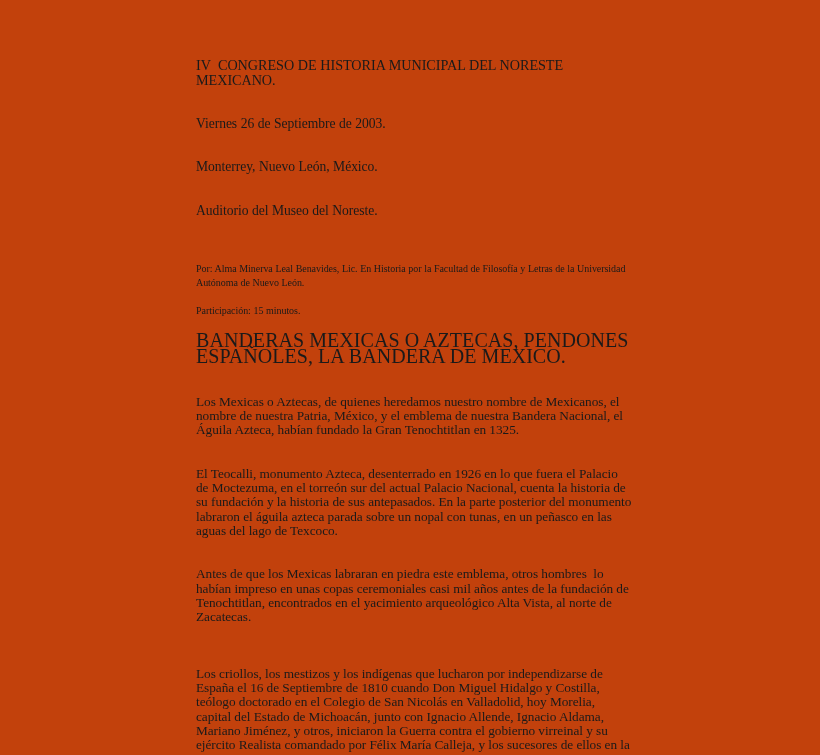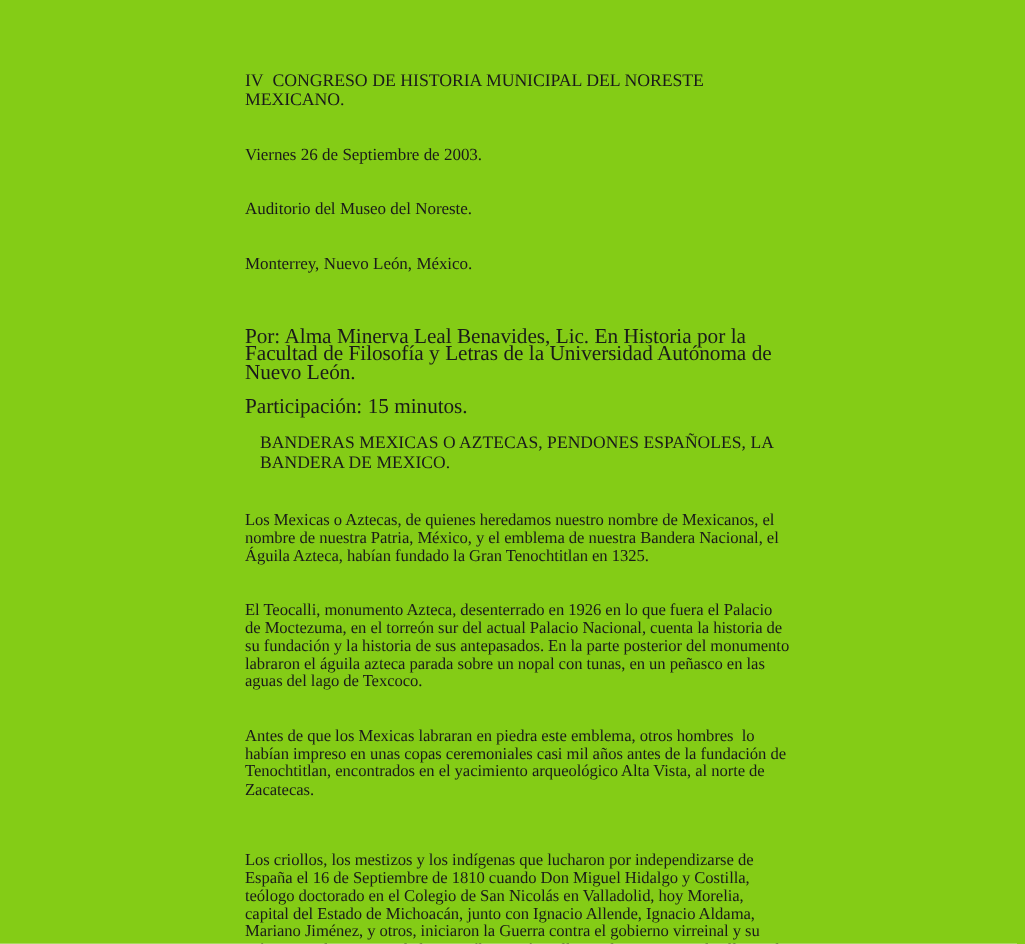--- a/index.html
+++ b/index.html
@@ -11,49 +11,48 @@
     height: 755px;
     background: #f4f4f4;
     font-family: "Liberation Serif", "DejaVu Serif", serif;
     color: #1a1a1a;
     overflow: hidden;
   }
   .page {
     position: relative;
     width: 820px;
     height: 755px;
-    background: #84cc16;
+    background: #c2410c;
   }
   .doc-body {
     position: absolute;
     left: 196px;
     top: 29px;
     width: 436px;
   }
   .block {
-    font-size: 17px;
+    font-size: 10px;
     line-height: 14.4px;
     letter-spacing: -0.05px;
     white-space: pre-wrap;
     word-spacing: 0.2px;
   }
   .heading-block {
     font-size: 13.6px;
     line-height: 14.6px;
   }
   .heading-block .line-main {
     font-size: 14.2px;
   }
   .spacer-sm { height: 13px; }
   .spacer-md { height: 14px; }
   .title-block {
-    font-size: 14px;
+    font-size: 20px;
     line-height: 16.2px;
     letter-spacing: 0.05px;
-    margin-left: 12px;
   }
   .para {
     font-size: 13.3px;
     line-height: 14.35px;
     text-align: left;
     white-space: pre-wrap;
     letter-spacing: -0.05px;
     margin-top: 16px;
   }
   .clipped {
@@ -62,22 +61,22 @@
 </style>
 </head>
 <body>
 
 <div class="page">
   <div class="doc-body clipped">
 
     <div class="block heading-block">
       <div class="line-main">IV  CONGRESO DE HISTORIA MUNICIPAL DEL NORESTE MEXICANO.</div>
       <div>Viernes 26 de Septiembre de 2003.</div>
+      <div>Monterrey, Nuevo León, México.</div>
       <div>Auditorio del Museo del Noreste.</div>
-      <div>Monterrey, Nuevo León, México.</div>
     </div>
 
     <div class="spacer-md"></div>
 
     <div class="block">Por: Alma Minerva Leal Benavides, Lic. En Historia por la Facultad de Filosofía y Letras de la Universidad Autónoma de Nuevo León.</div>
 
     <div class="spacer-sm"></div>
 
     <div class="block">Participación: 15 minutos.</div>
 

